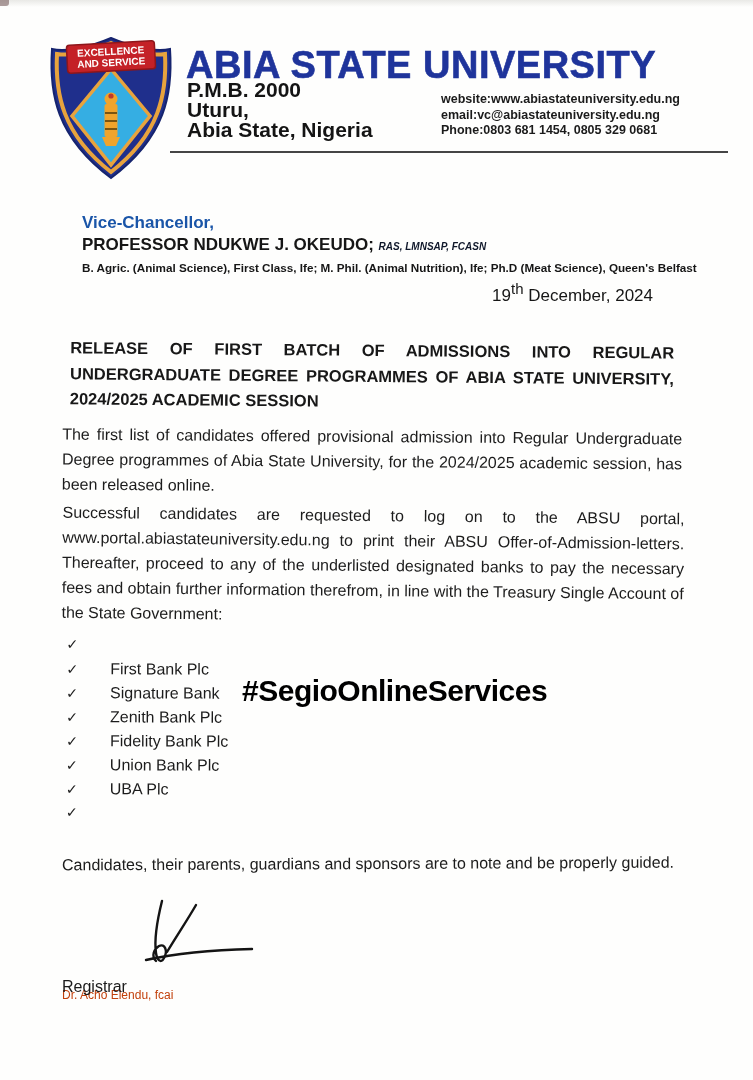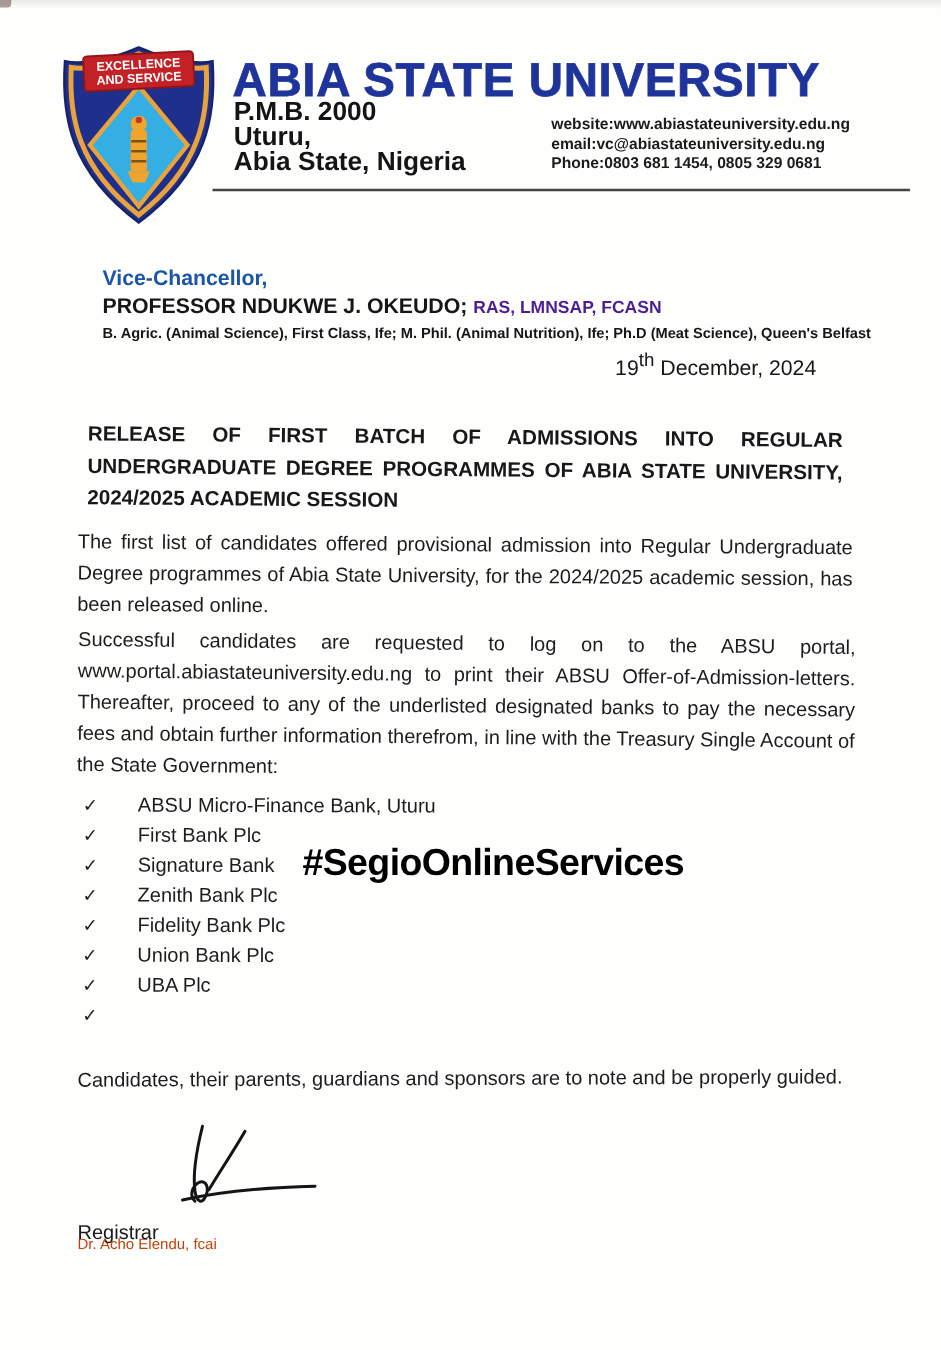--- a/index.html
+++ b/index.html
@@ -28,21 +28,21 @@
     font-size:21px;font-weight:bold;line-height:20px;color:#141414;}
   .contact{position:absolute;left:441px;top:92px;width:292px;
     font-size:12.5px;font-weight:bold;line-height:15.5px;color:#1b1b1b;}
   .rule{position:absolute;left:170px;top:151px;width:558px;height:2px;
     background:#454545;}
 
   
   .vc{position:absolute;left:82px;top:176px;width:650px;}
   .vc-title{font-size:17px;font-weight:bold;color:#1a55a8;line-height:21px;margin-top:36px;}
   .vc-name{font-size:17px;font-weight:bold;color:#161616;line-height:23px;}
-  .vc-honors{font-size:14px;font-weight:bold;color:#4c1d95;}
+  .vc-honors{font-size:10px;font-weight:bold;color:#0f172a;font-style:italic;}
   .vc-quals{font-size:11.7px;font-weight:bold;color:#161616;margin-top:3px;}
 
   
   .date{position:absolute;right:100px;top:280px;font-size:17px;color:#161616;}
   .date sup{font-size:15px;vertical-align:super;}
   .subject{
     position:absolute;left:70px;top:338px;width:604px;
     font-size:16.5px;font-weight:bold;line-height:25.5px;
     text-align:justify;color:#181818;transform:rotate(.5deg);
   }
@@ -122,21 +122,20 @@
 
   <div class="subject">RELEASE OF FIRST BATCH OF ADMISSIONS INTO REGULAR UNDERGRADUATE DEGREE PROGRAMMES OF ABIA STATE UNIVERSITY, 2024/2025 ACADEMIC SESSION</div>
 
   <p class="para para1" style="margin:0;">The first list of candidates offered provisional admission into Regular Undergraduate Degree programmes of Abia State University, for the 2024/2025 academic session, has been released online.</p>
 
   <p class="para para2" style="margin:0;">Successful candidates are requested to log on to the ABSU portal, www.portal.abiastateuniversity.edu.ng to print their ABSU Offer-of-Admission-letters. Thereafter, proceed to any of the underlisted designated banks to pay the necessary fees and obtain further information therefrom, in line with the Treasury Single Account of the State Government:</p>
 
   <div class="banklist">
     <div class="bankrow">
       <span class="check">✓</span>
-      <span>ABSU Micro-Finance Bank, Uturu</span>
     </div>
     <div class="bankrow">
       <span class="check">✓</span>
       <span>First Bank Plc</span>
     </div>
     <div class="bankrow">
       <span class="check">✓</span>
       <span>Signature Bank</span>
     </div>
     <div class="bankrow">

